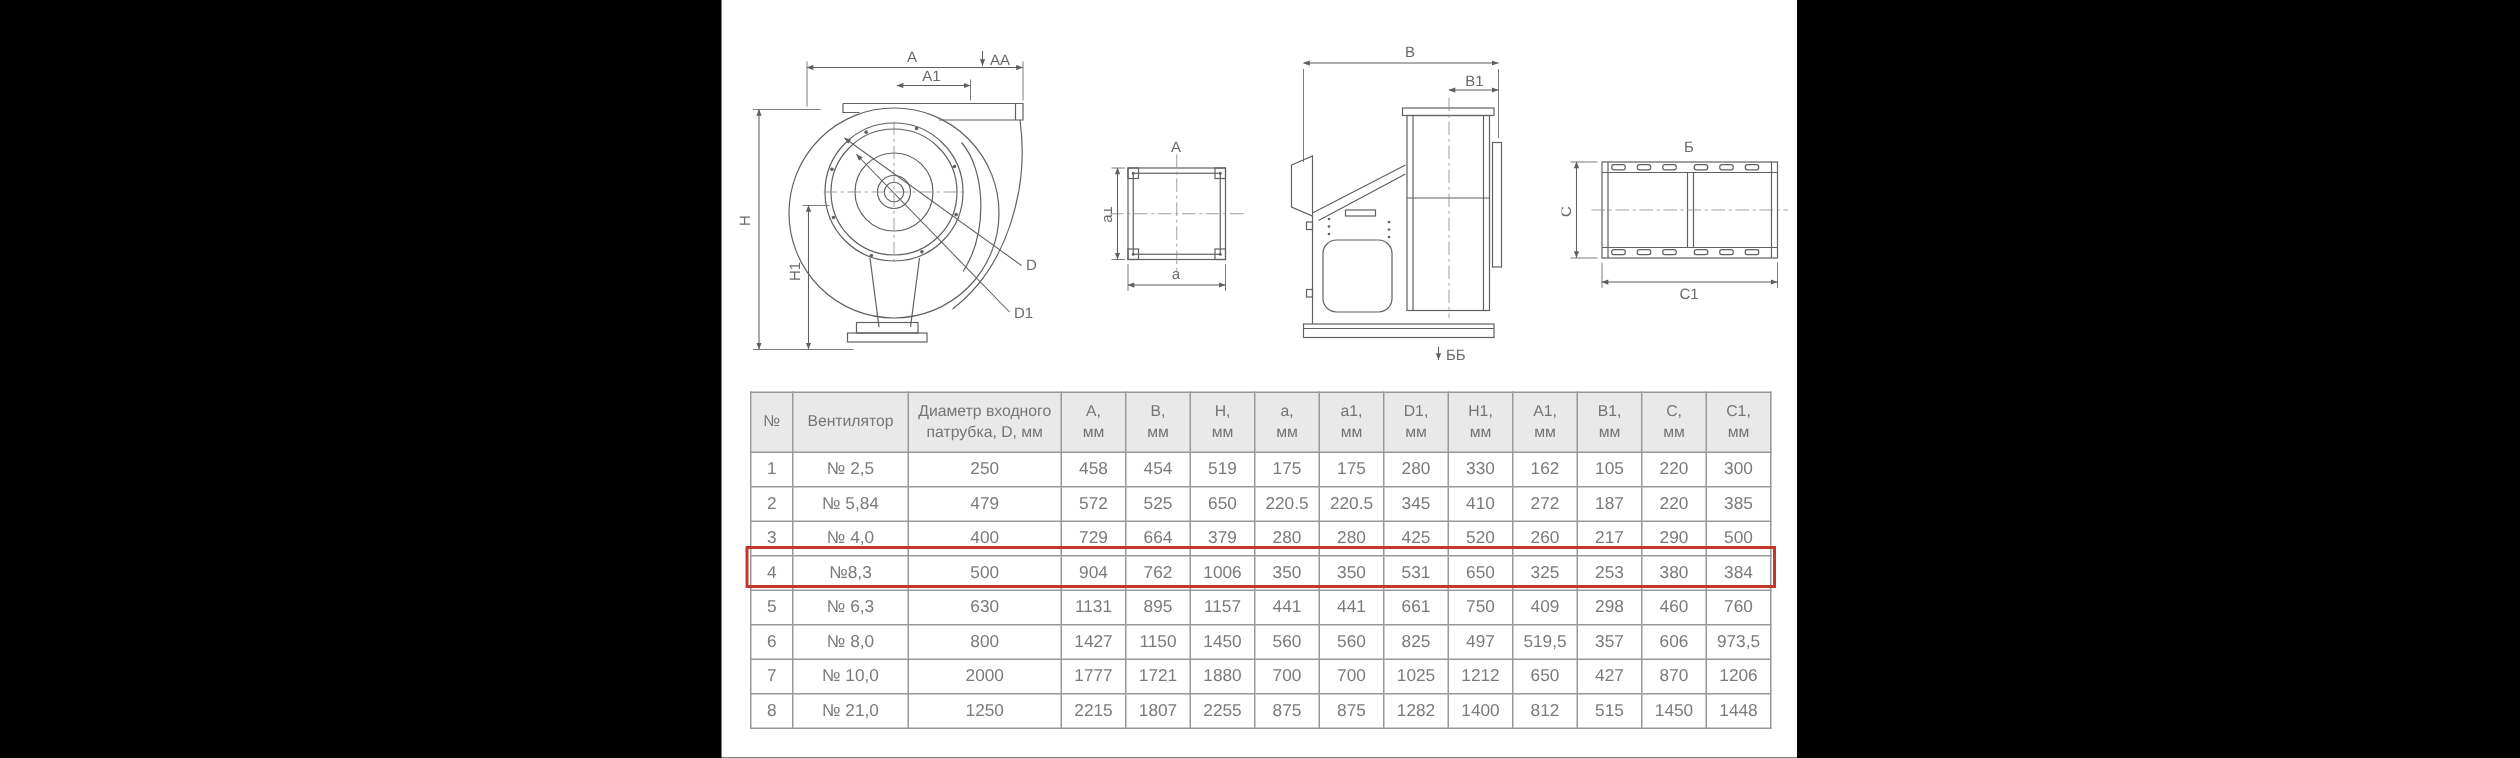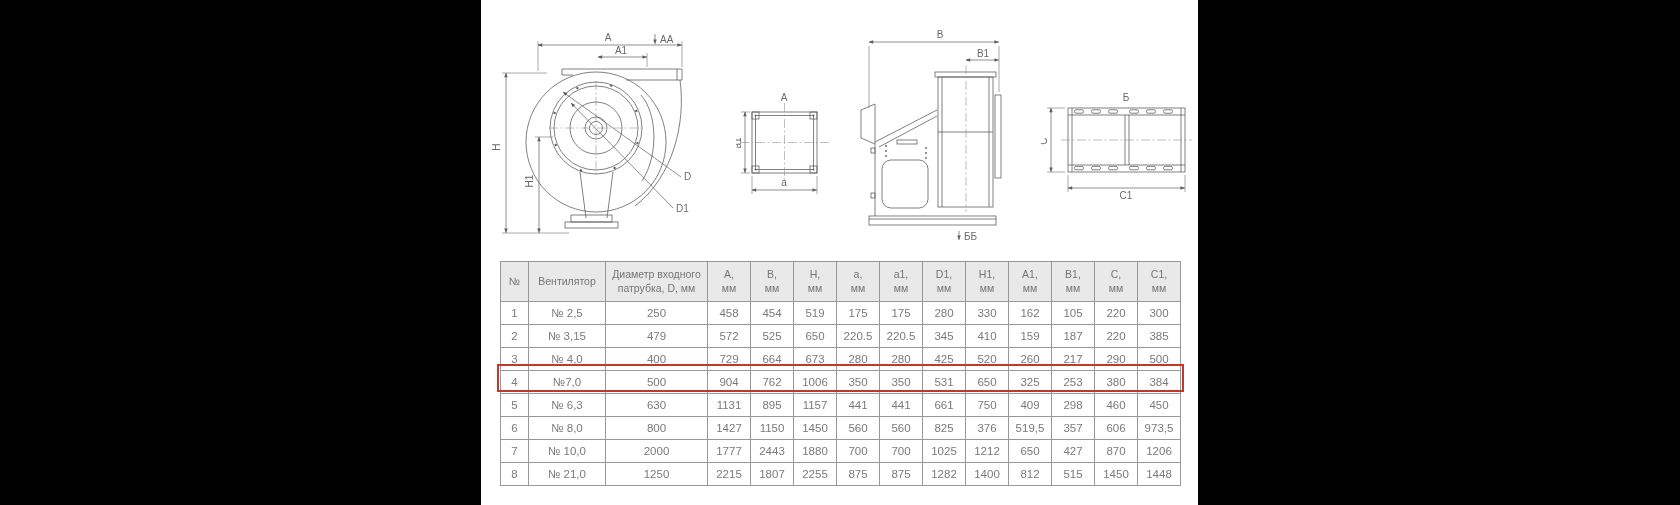--- a/index.html
+++ b/index.html
@@ -289,53 +289,53 @@
           <td>175</td>
           <td>280</td>
           <td>330</td>
           <td>162</td>
           <td>105</td>
           <td>220</td>
           <td>300</td>
         </tr>
         <tr>
           <td>2</td>
-          <td>№ 3,15</td>
+          <td>№ 5,84</td>
           <td>479</td>
           <td>572</td>
           <td>525</td>
           <td>650</td>
           <td>220.5</td>
           <td>220.5</td>
           <td>345</td>
           <td>410</td>
-          <td>159</td>
+          <td>272</td>
           <td>187</td>
           <td>220</td>
           <td>385</td>
         </tr>
         <tr>
           <td>3</td>
           <td>№ 4,0</td>
           <td>400</td>
           <td>729</td>
           <td>664</td>
-          <td>673</td>
+          <td>379</td>
           <td>280</td>
           <td>280</td>
           <td>425</td>
           <td>520</td>
           <td>260</td>
           <td>217</td>
           <td>290</td>
           <td>500</td>
         </tr>
         <tr>
           <td>4</td>
-          <td>№7,0</td>
+          <td>№8,3</td>
           <td>500</td>
           <td>904</td>
           <td>762</td>
           <td>1006</td>
           <td>350</td>
           <td>350</td>
           <td>531</td>
           <td>650</td>
           <td>325</td>
           <td>253</td>
@@ -349,44 +349,44 @@
           <td>1131</td>
           <td>895</td>
           <td>1157</td>
           <td>441</td>
           <td>441</td>
           <td>661</td>
           <td>750</td>
           <td>409</td>
           <td>298</td>
           <td>460</td>
-          <td>450</td>
+          <td>760</td>
         </tr>
         <tr>
           <td>6</td>
           <td>№ 8,0</td>
           <td>800</td>
           <td>1427</td>
           <td>1150</td>
           <td>1450</td>
           <td>560</td>
           <td>560</td>
           <td>825</td>
-          <td>376</td>
+          <td>497</td>
           <td>519,5</td>
           <td>357</td>
           <td>606</td>
           <td>973,5</td>
         </tr>
         <tr>
           <td>7</td>
           <td>№ 10,0</td>
           <td>2000</td>
           <td>1777</td>
-          <td>2443</td>
+          <td>1721</td>
           <td>1880</td>
           <td>700</td>
           <td>700</td>
           <td>1025</td>
           <td>1212</td>
           <td>650</td>
           <td>427</td>
           <td>870</td>
           <td>1206</td>
         </tr>

